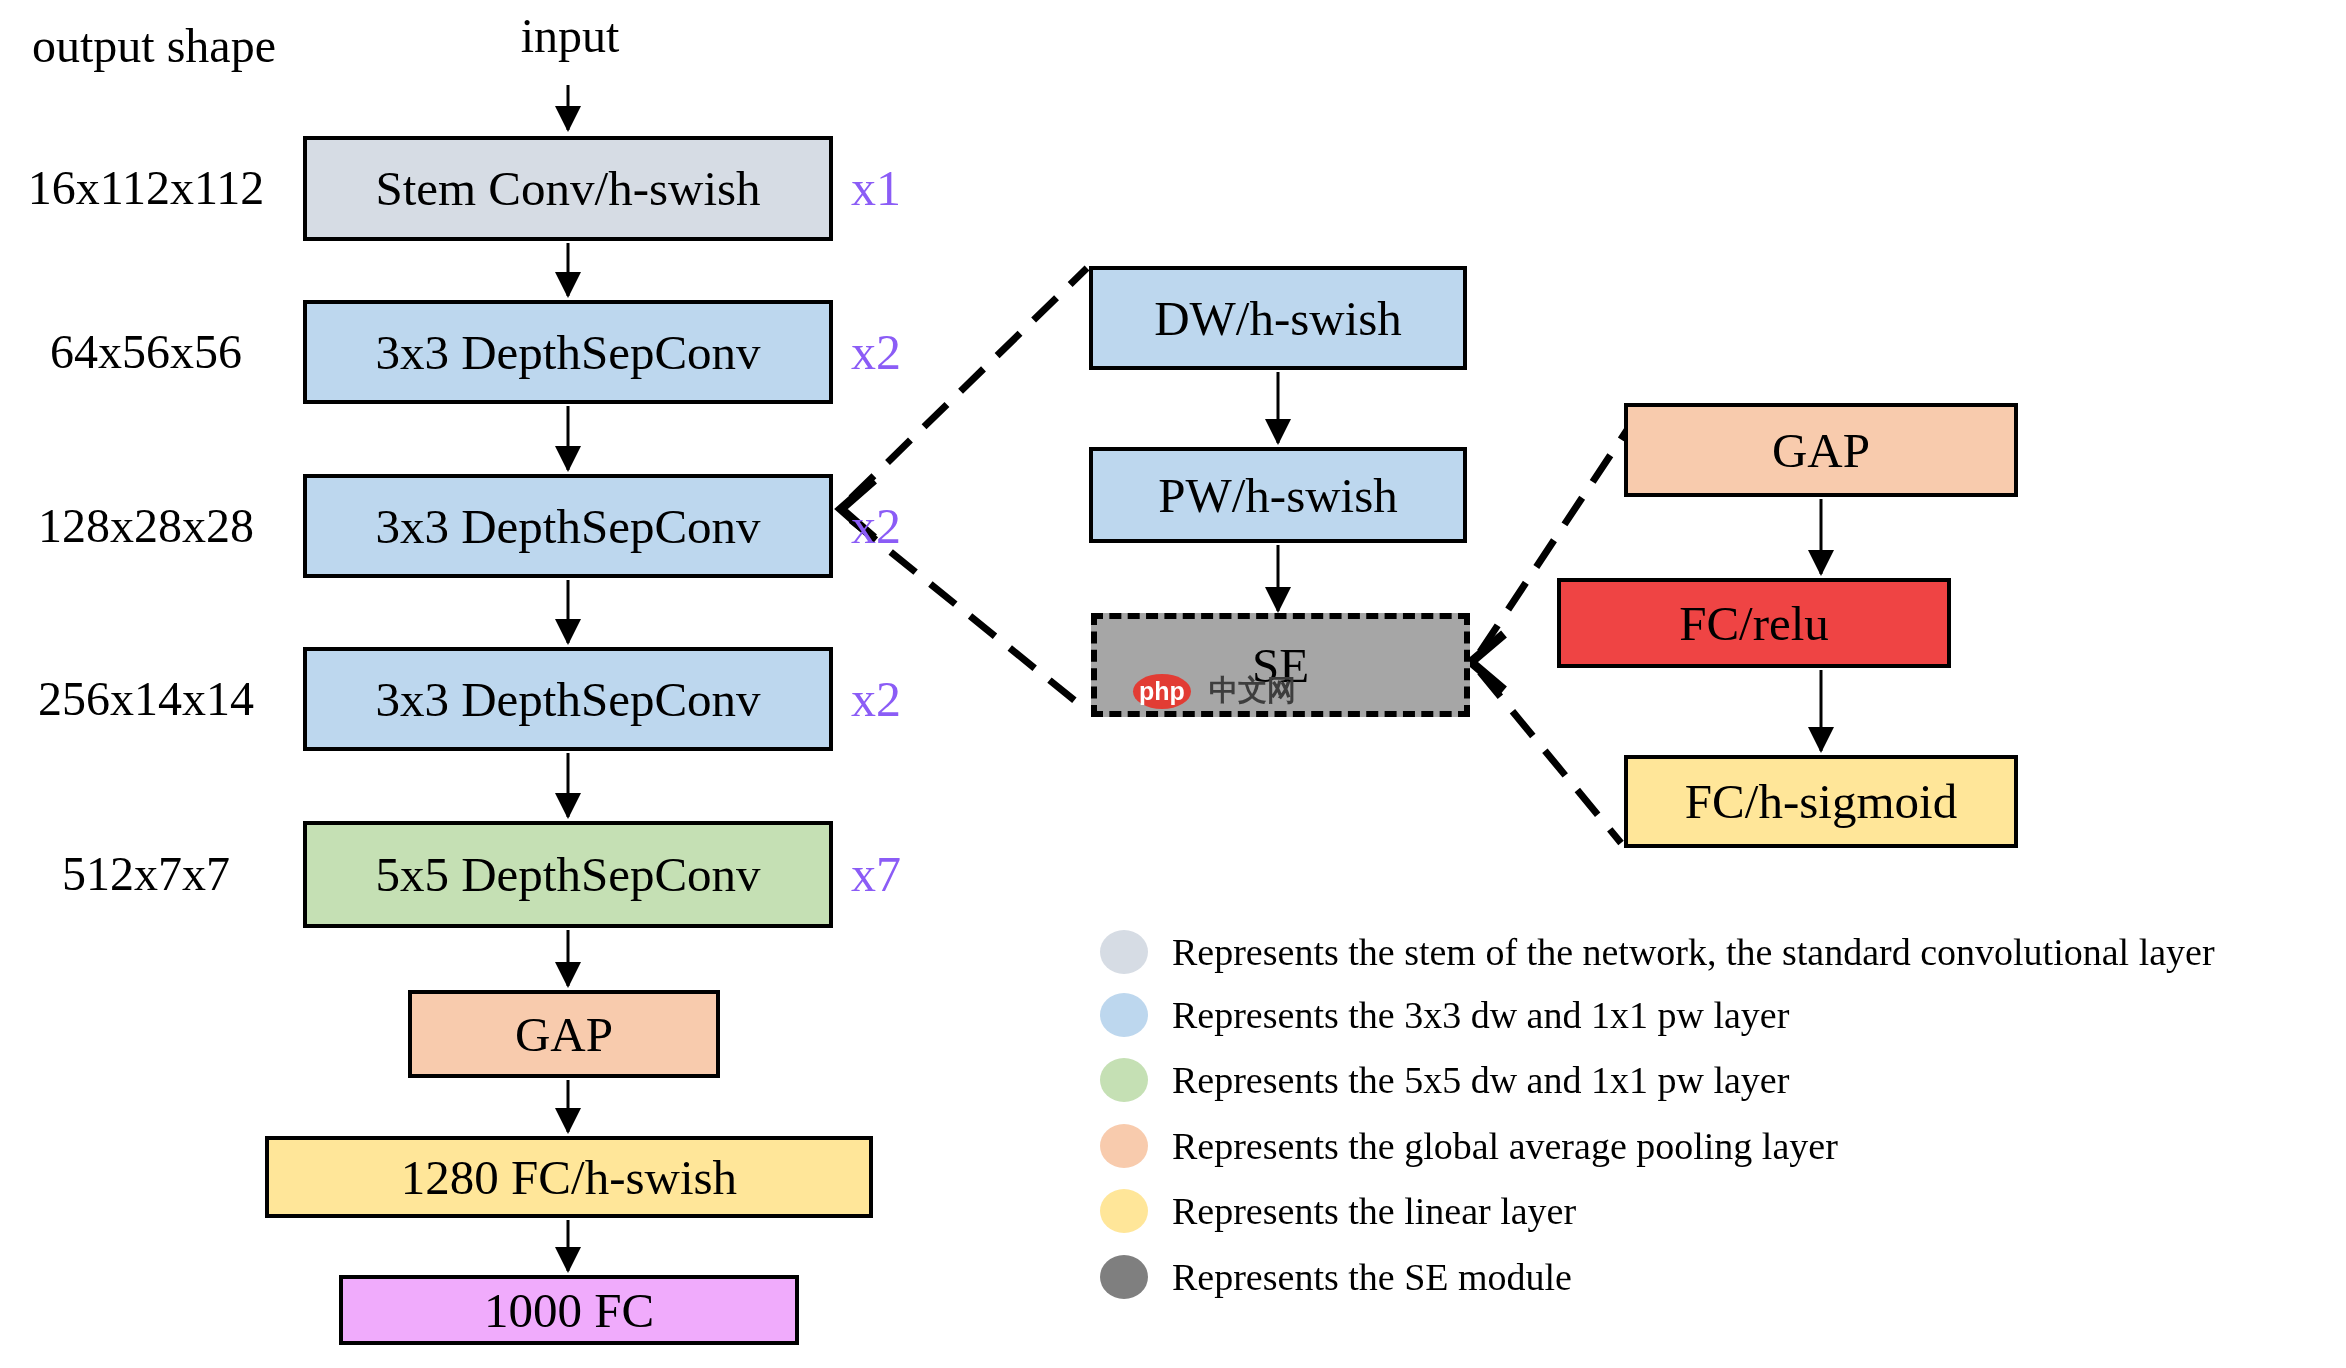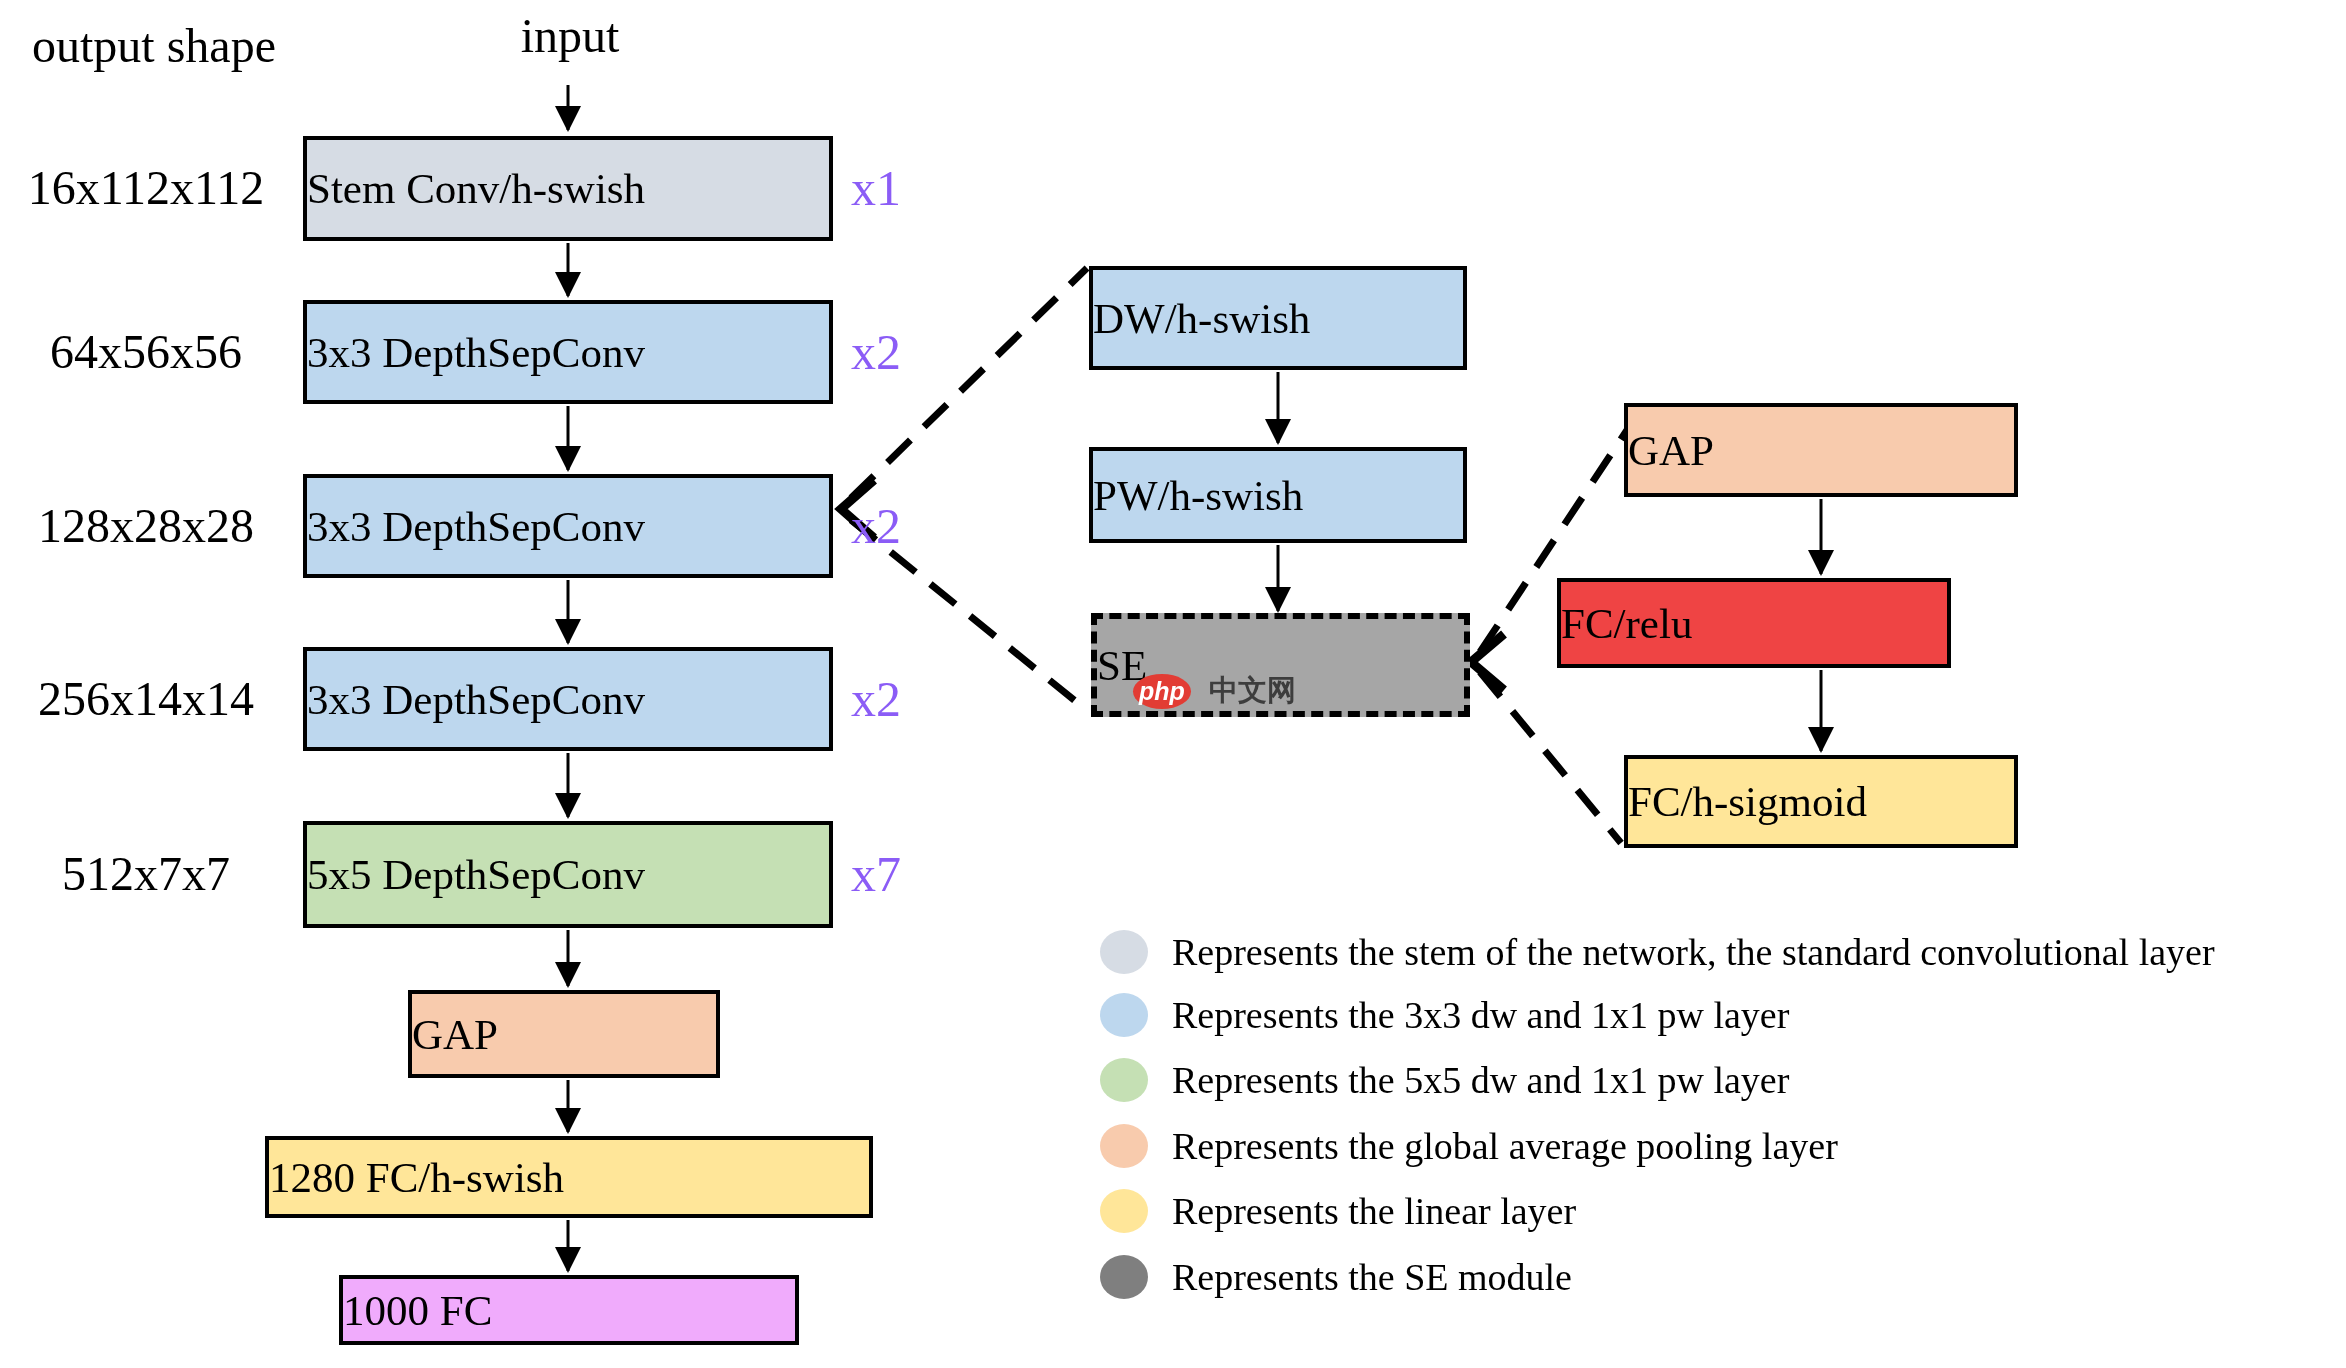--- a/index.html
+++ b/index.html
@@ -17,22 +17,22 @@
   .connectors {
     position: absolute; left: 0; top: 0;
     width: 2346px; height: 1368px;
   }
   .box {
     position: absolute;
     box-sizing: border-box;
     border: 4px solid #000;
     display: flex;
     align-items: center;
-    justify-content: flex-start;
-    font-size: 43px;
+    justify-content: center;
+    font-size: 49px;
     color: #000;
     white-space: nowrap;
   }
   .box.dashed { border: 6px dashed #000; }
   .side-label {
     position: absolute;
     left: 10px; width: 272px;
     text-align: center;
     font-size: 48px;
     line-height: 60px;
@@ -74,21 +74,20 @@
     left: 1133px; top: 671px;
     display: flex;
     align-items: center;
   }
   .wm-badge {
     width: 58px; height: 35px;
     background: #e23c34;
     border-radius: 50%;
     color: #fff;
     font-family: "Liberation Sans", sans-serif;
-    font-style: italic;
     font-weight: bold;
     font-size: 25px;
     display: flex;
     align-items: center;
     justify-content: center;
   }
   .wm-site {
     margin-left: 18px;
     font-family: "Liberation Sans", "DejaVu Sans", sans-serif;
     font-weight: bold;

